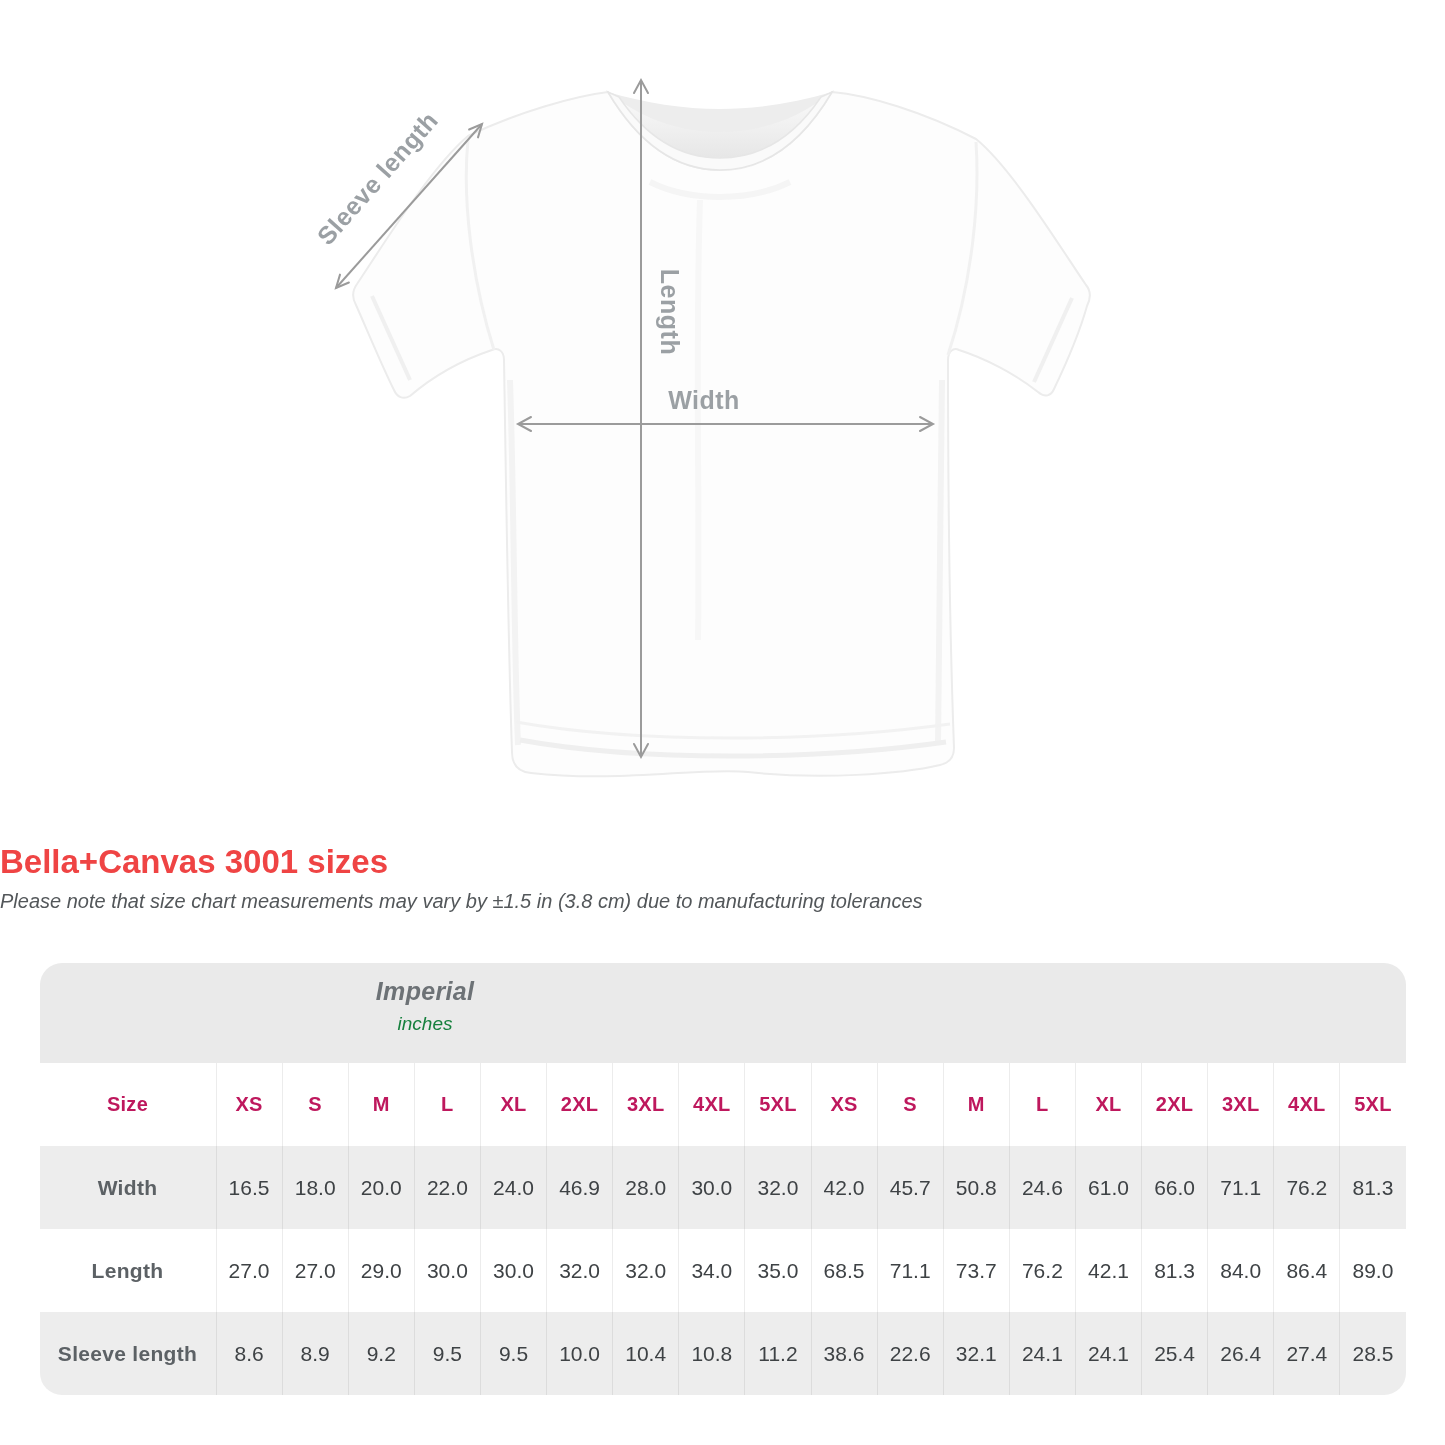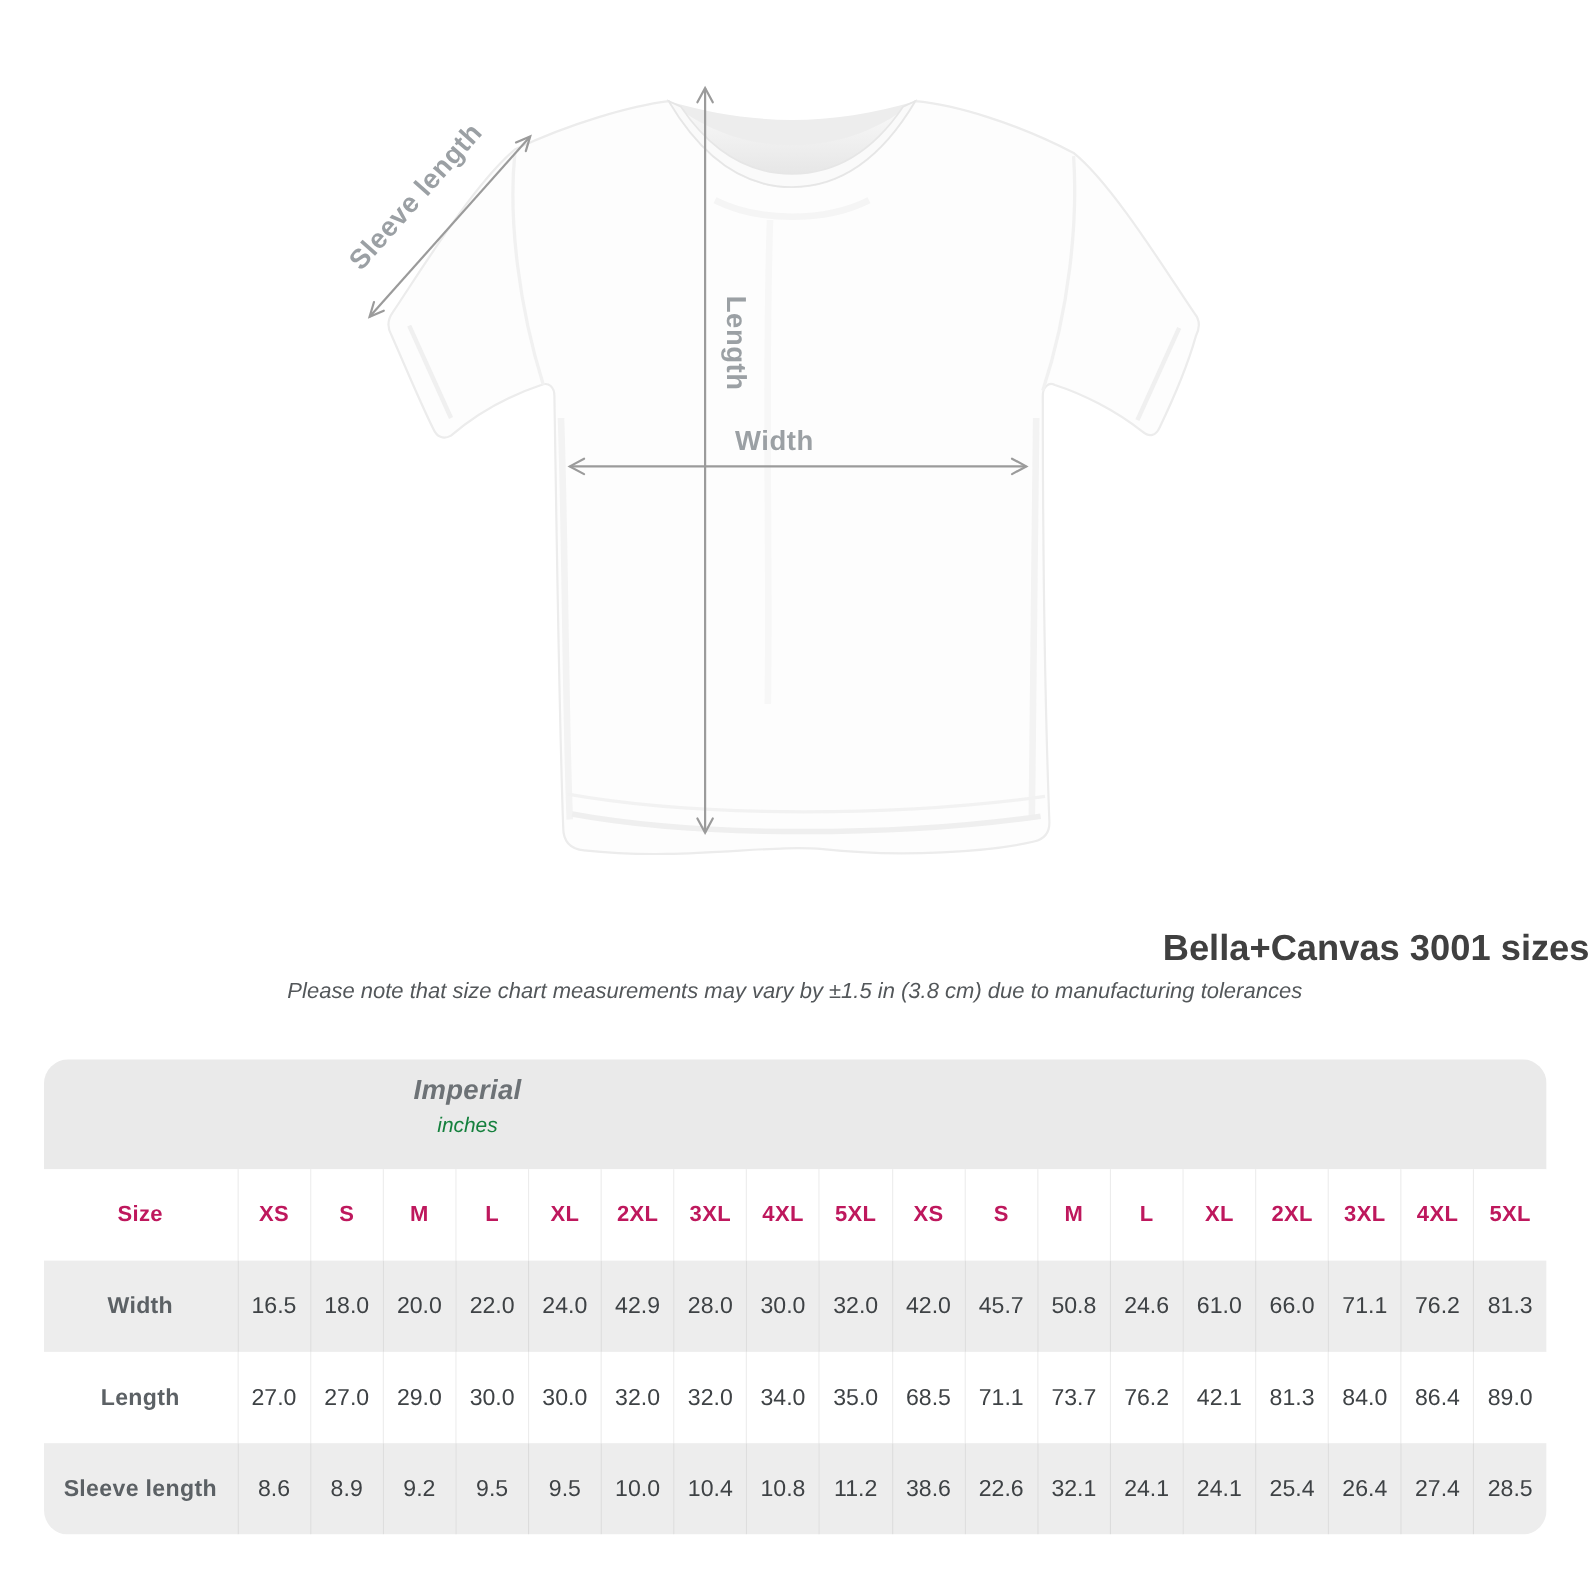--- a/index.html
+++ b/index.html
@@ -12,25 +12,25 @@
 
   
   .diagram-wrap{width:1445px;height:820px;position:relative;}
   svg.diagram{display:block;width:1445px;height:820px;}
   .mlabel{font-family:"Liberation Sans",sans-serif;font-weight:bold;font-size:25px;fill:#9ba0a4;letter-spacing:.5px;}
   .mline{stroke:#9b9b9b;stroke-width:2;fill:none;}
   .mhead{stroke:#9b9b9b;stroke-width:2;fill:none;stroke-linecap:round;}
 
   
   .chart-title{
-    margin:22px 0 0;text-align:right;
-    font-size:33px;line-height:39px;font-weight:bold;color:#404040;
+    margin:22px 0 0;text-align:left;
+    font-size:33px;line-height:39px;font-weight:bold;color:#ef4444;
   }
   .chart-note{
-    margin:8px 0 0;text-align:center;
+    margin:8px 0 0;text-align:left;
     font-size:20px;line-height:24px;font-style:italic;color:#53575a;
   }
 
   
   .size-table{
     width:1366px;margin:50px auto 0;
     border-radius:22px;overflow:hidden;
   }
   .thead{
     display:grid;
@@ -181,21 +181,21 @@
         <div class="cell">5XL</div>
       </div>
 
       <div class="row stripe">
         <div class="cell rlab">Width</div>
         <div class="cell">16.5</div>
         <div class="cell">18.0</div>
         <div class="cell">20.0</div>
         <div class="cell">22.0</div>
         <div class="cell">24.0</div>
-        <div class="cell">42.9</div>
+        <div class="cell">46.9</div>
         <div class="cell">28.0</div>
         <div class="cell">30.0</div>
         <div class="cell">32.0</div>
         <div class="cell">42.0</div>
         <div class="cell">45.7</div>
         <div class="cell">50.8</div>
         <div class="cell">24.6</div>
         <div class="cell">61.0</div>
         <div class="cell">66.0</div>
         <div class="cell">71.1</div>

